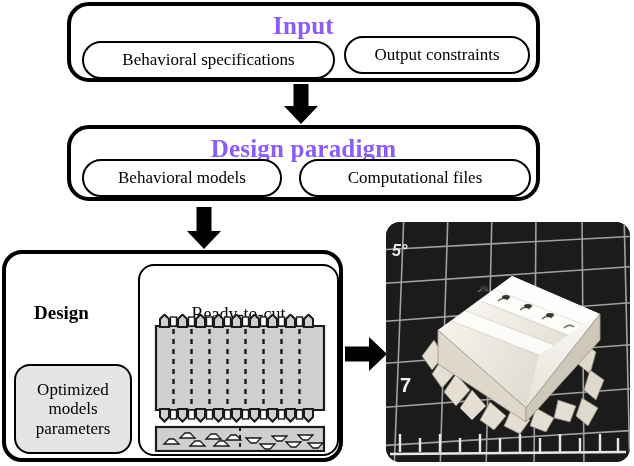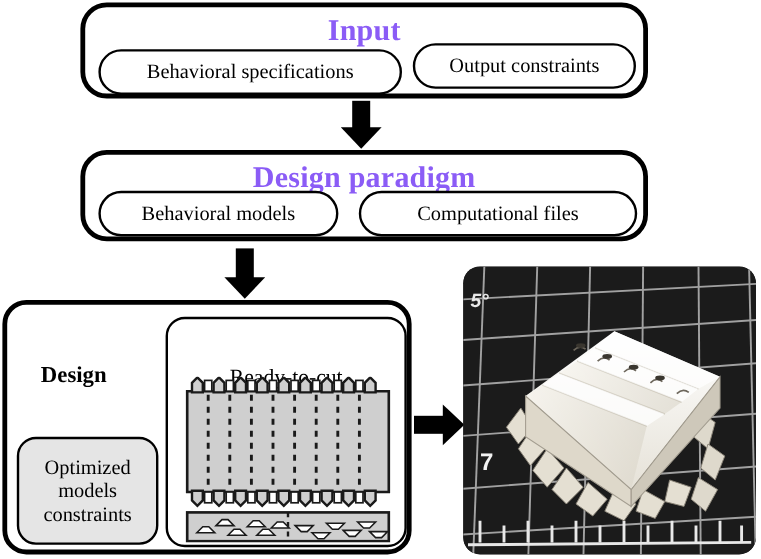--- a/index.html
+++ b/index.html
@@ -189,21 +189,21 @@
     <div class="head" style="top:24px;"></div>
   </div>
 
   <div class="stage-box" id="output-box" style="left:2px; top:250px; width:341px; height:212px; border-radius:20px;">
 
     <div id="output-label" style="left:28px; top:48px;">Design</div>
 
     <div id="optimized-params-box" style="left:8px; top:110px; width:118px; height:90px;">
       <span>Optimized</span>
       <span>models</span>
-      <span>constraints</span>
+      <span>parameters</span>
     </div>
 
     <div id="design-files-box" style="left:132px; top:10px; width:201px; height:192px;">
 
       <div id="design-files-title">
         <div>Ready-to-cut</div>
       </div>
 
       <svg class="cut-svg" style="left:10px; top:48px;" width="180" height="138" viewBox="0 0 180 138">
         <g fill="#cfcfcf" stroke="#1a1a1a" stroke-width="2.2" stroke-linejoin="miter">

